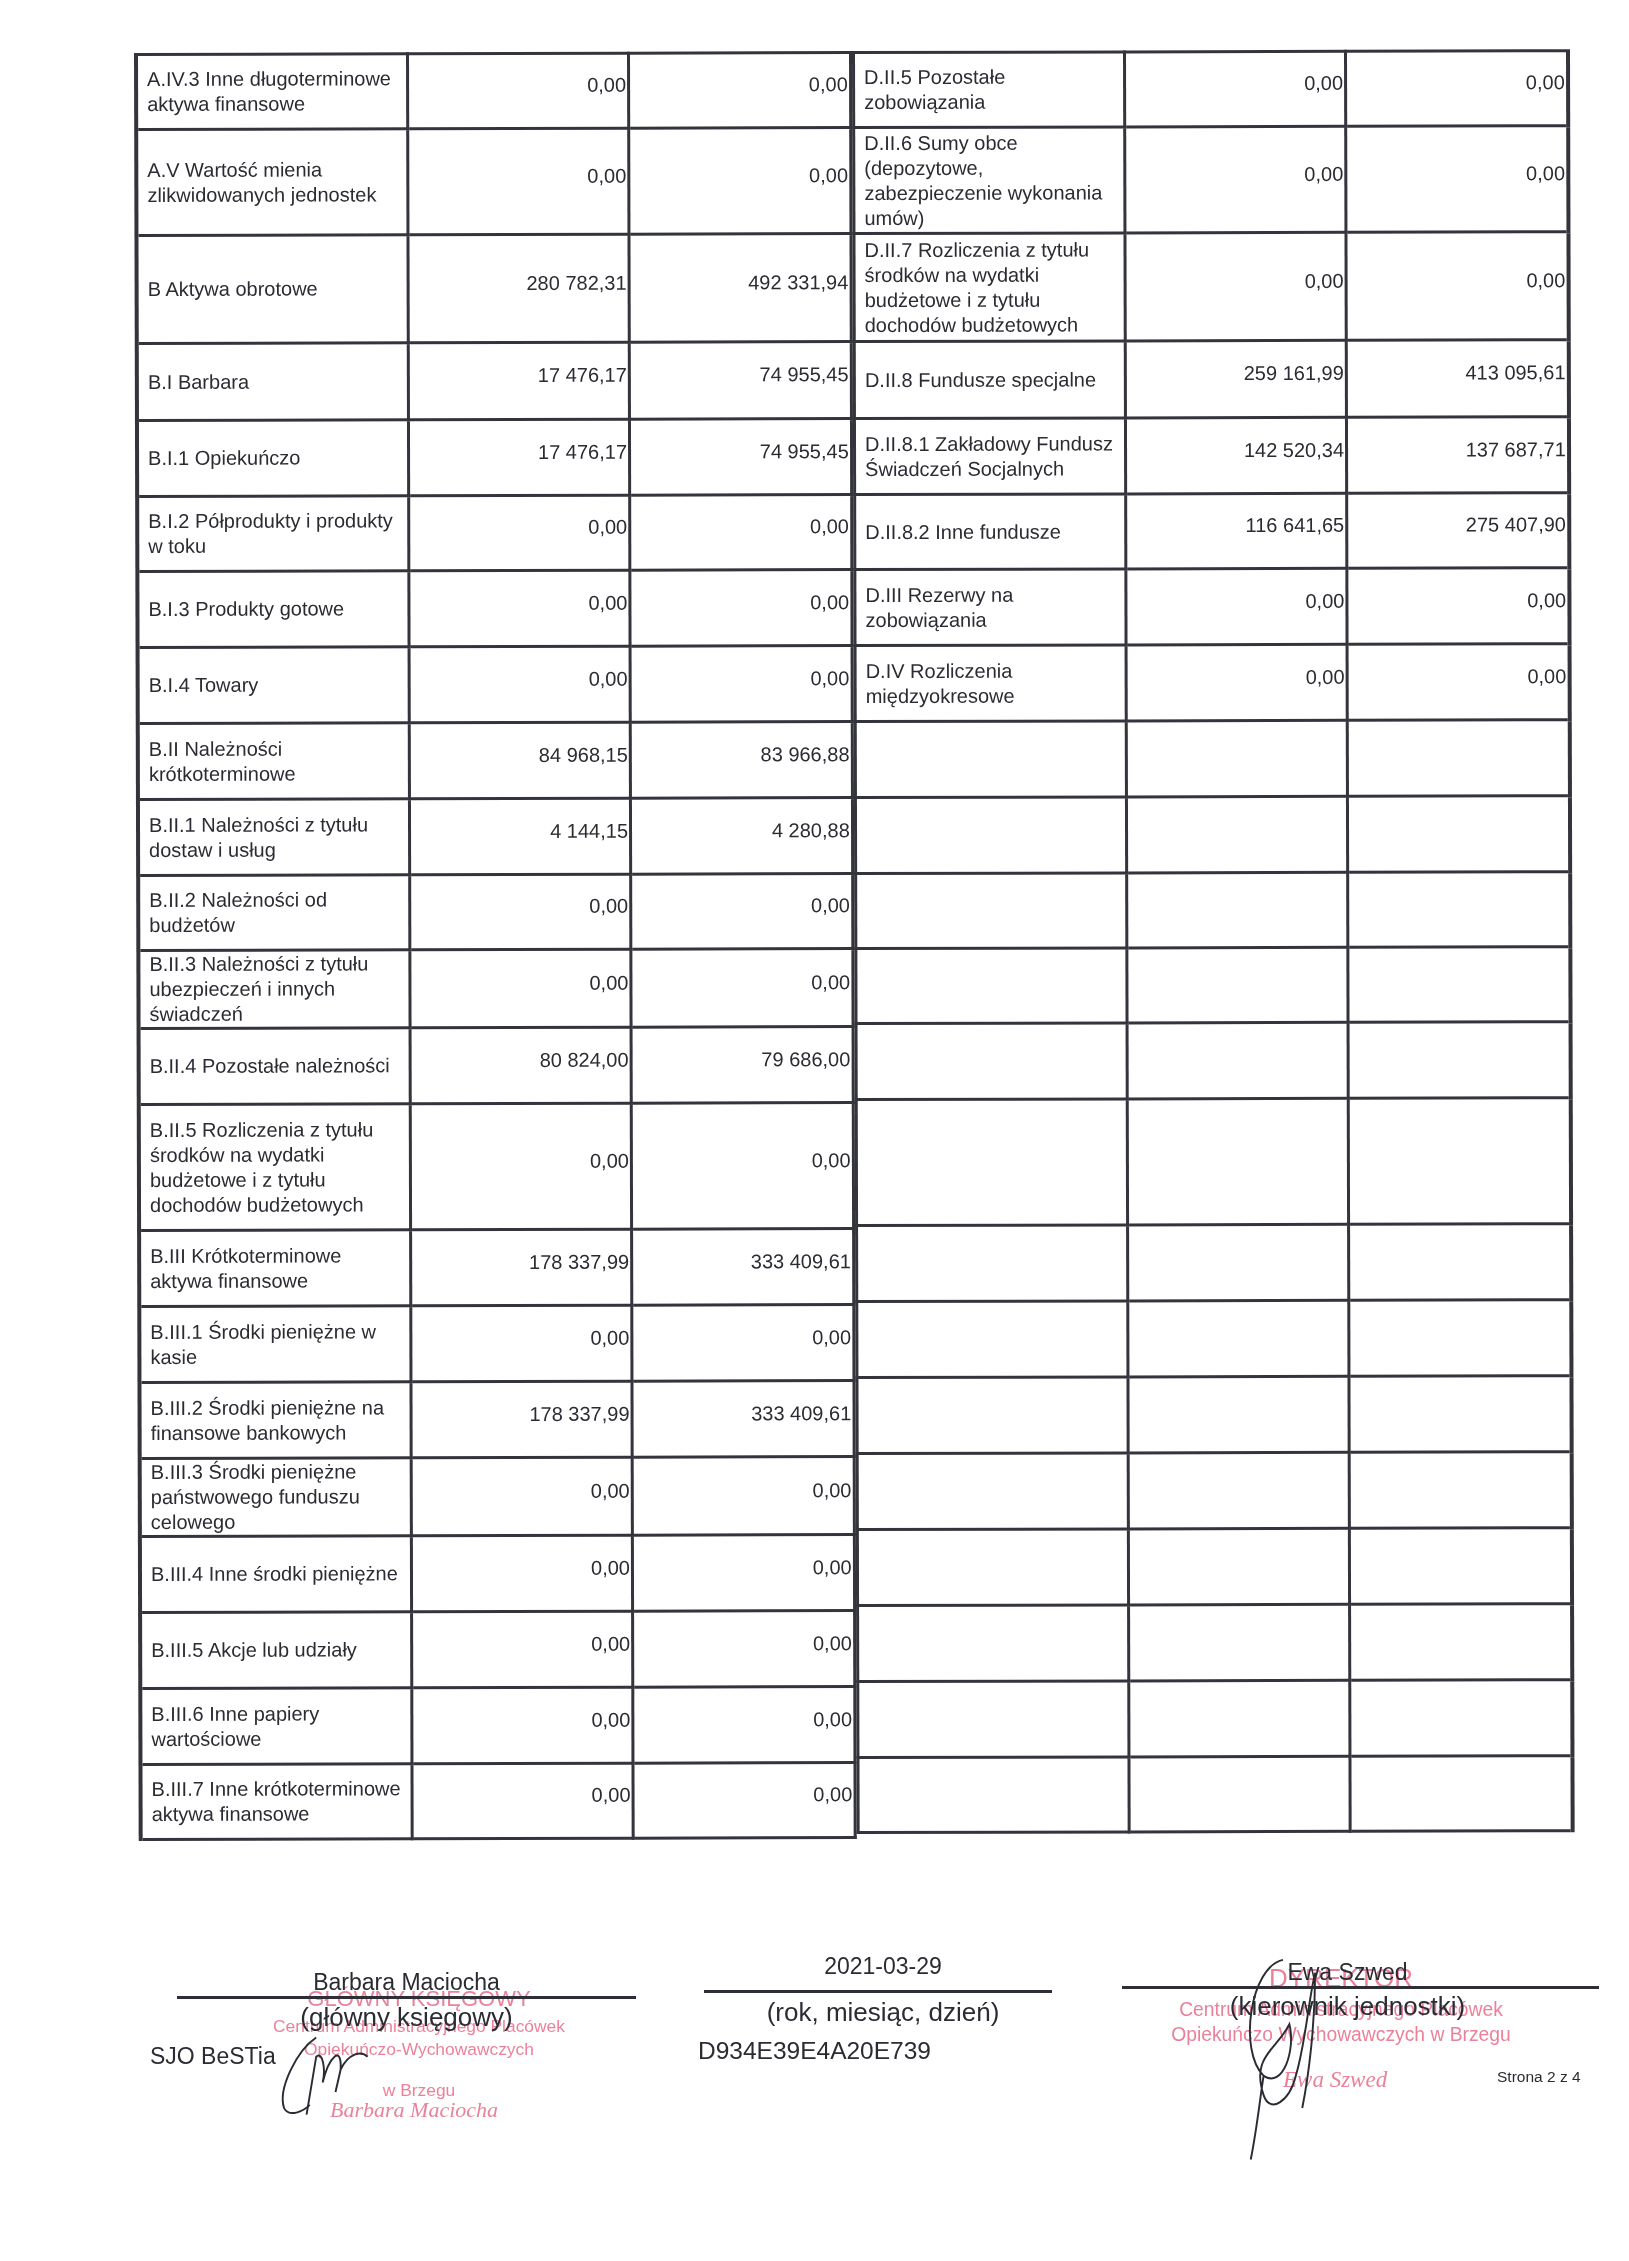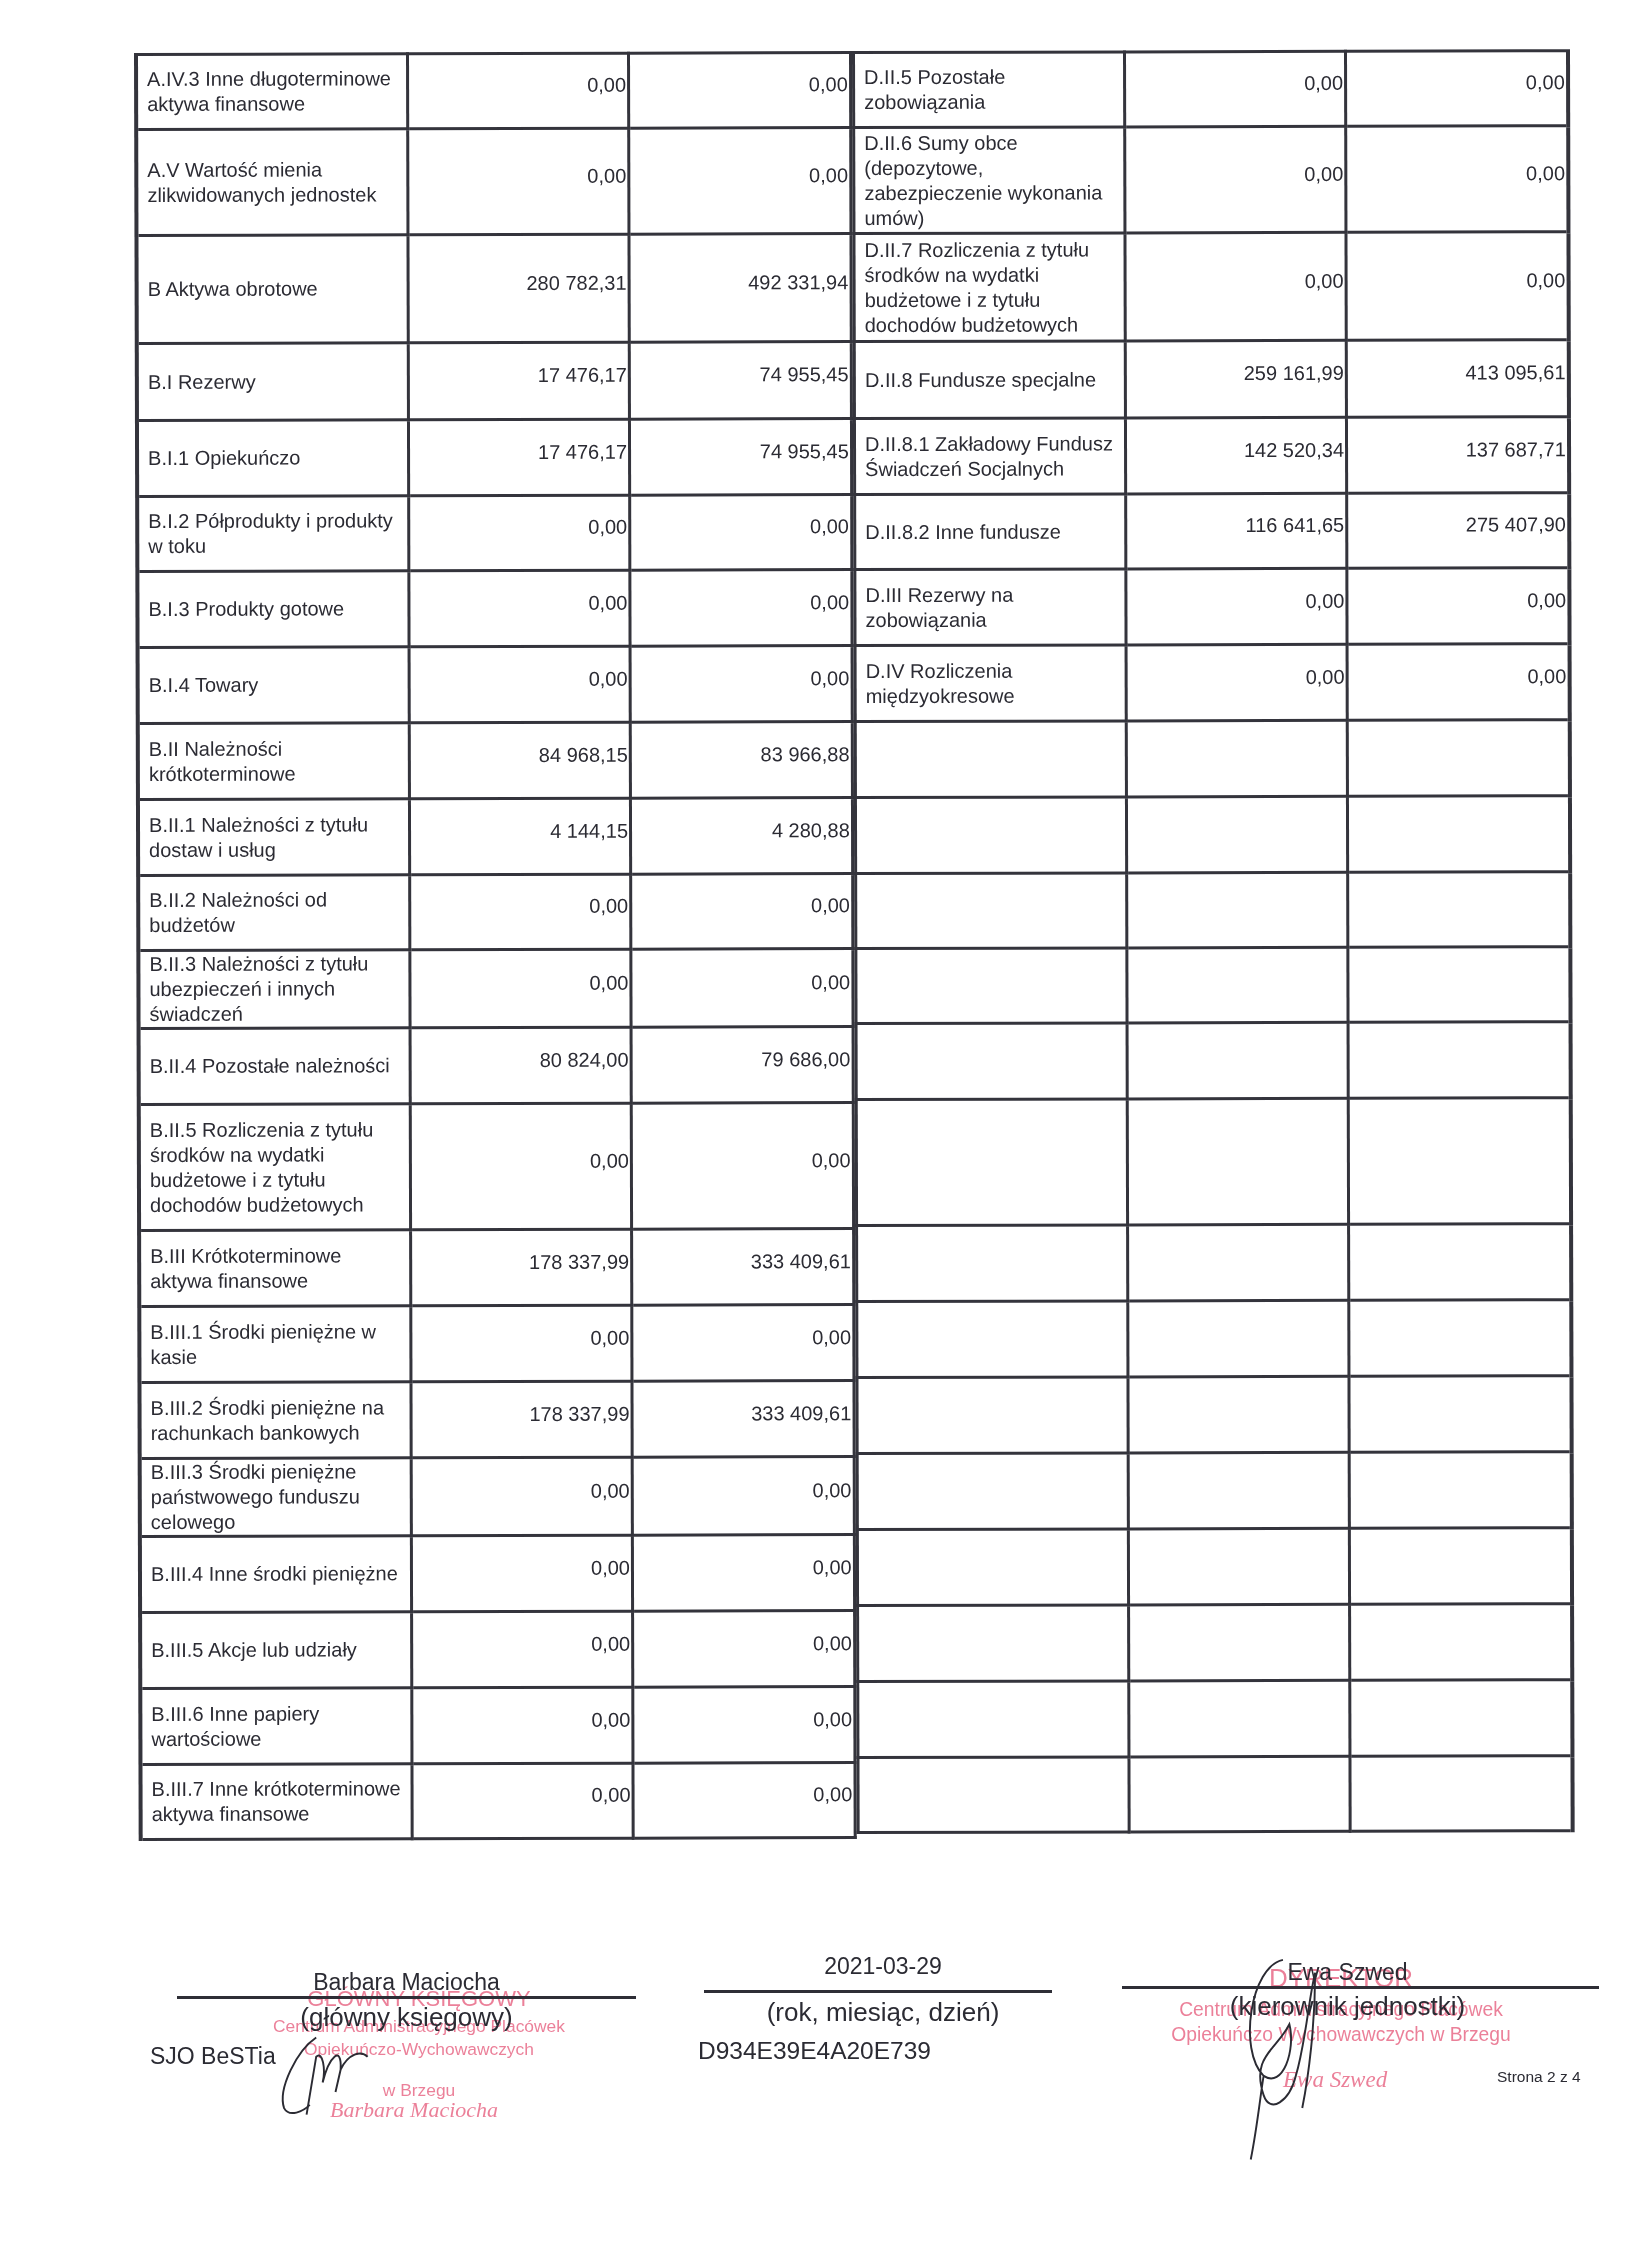--- a/index.html
+++ b/index.html
@@ -44,21 +44,21 @@
           <td class="lbl outer-left">A.V Wartość mienia zlikwidowanych jednostek</td>
           <td class="num"><span>0,00</span></td>
           <td class="num"><span>0,00</span></td>
         </tr>
         <tr style="height: 108px;">
           <td class="lbl outer-left">B Aktywa obrotowe</td>
           <td class="num"><span>280 782,31</span></td>
           <td class="num"><span>492 331,94</span></td>
         </tr>
         <tr style="height: 77px;">
-          <td class="lbl outer-left">B.I Rezerwy</td>
+          <td class="lbl outer-left">B.I Barbara</td>
           <td class="num"><span>17 476,17</span></td>
           <td class="num"><span>74 955,45</span></td>
         </tr>
         <tr style="height: 76px;">
           <td class="lbl outer-left">B.I.1 Opiekuńczo</td>
           <td class="num"><span>17 476,17</span></td>
           <td class="num"><span>74 955,45</span></td>
         </tr>
         <tr style="height: 75px;">
           <td class="lbl outer-left">B.I.2 Półprodukty i produkty w toku</td>
@@ -109,21 +109,21 @@
           <td class="lbl outer-left">B.III Krótkoterminowe aktywa finansowe</td>
           <td class="num"><span>178 337,99</span></td>
           <td class="num"><span>333 409,61</span></td>
         </tr>
         <tr style="height: 76px;">
           <td class="lbl outer-left">B.III.1 Środki pieniężne w kasie</td>
           <td class="num"><span>0,00</span></td>
           <td class="num"><span>0,00</span></td>
         </tr>
         <tr style="height: 76px;">
-          <td class="lbl outer-left">B.III.2 Środki pieniężne na rachunkach bankowych</td>
+          <td class="lbl outer-left">B.III.2 Środki pieniężne na finansowe bankowych</td>
           <td class="num"><span>178 337,99</span></td>
           <td class="num"><span>333 409,61</span></td>
         </tr>
         <tr style="height: 76px;">
           <td class="lbl outer-left">B.III.3 Środki pieniężne państwowego funduszu celowego</td>
           <td class="num"><span>0,00</span></td>
           <td class="num"><span>0,00</span></td>
         </tr>
         <tr style="height: 76px;">
           <td class="lbl outer-left">B.III.4 Inne środki pieniężne</td>

